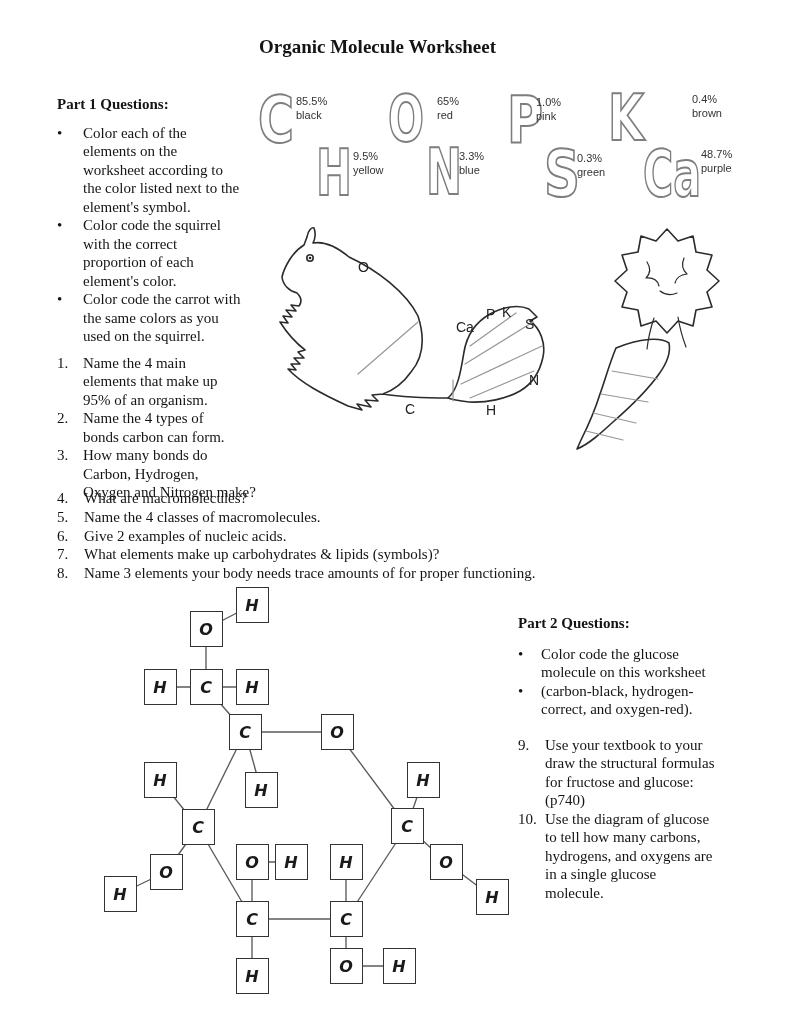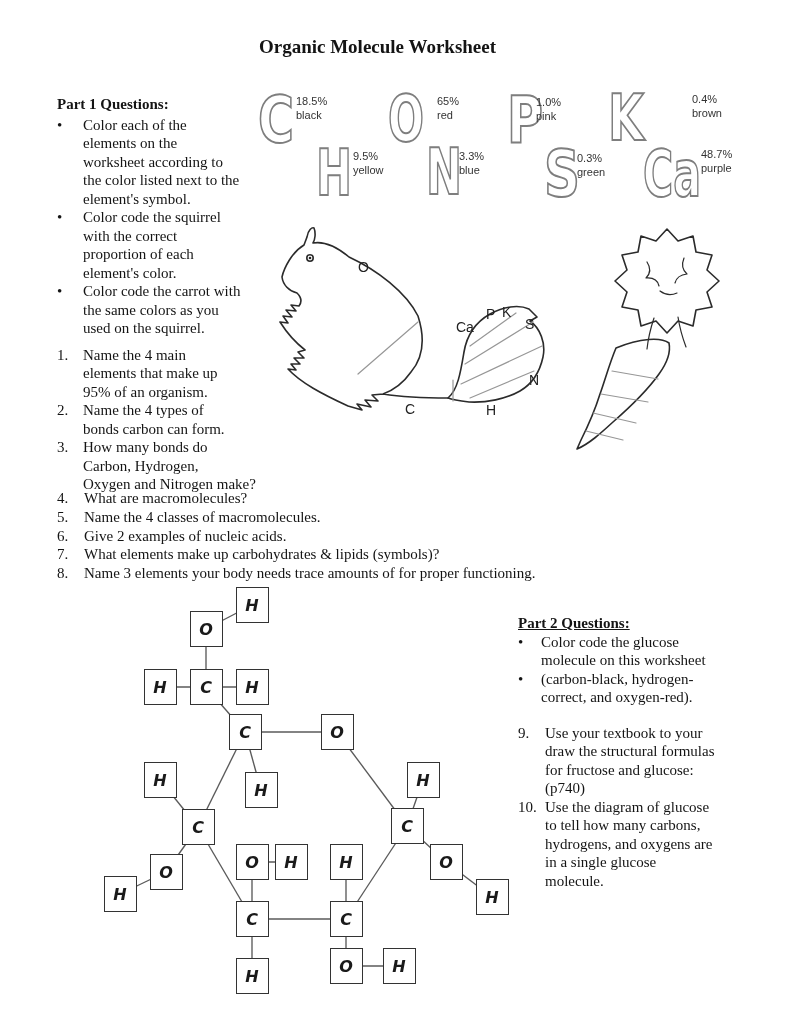--- a/index.html
+++ b/index.html
@@ -3,22 +3,22 @@
 <meta charset="utf-8">
 <style>
   html,body{margin:0;padding:0;background:#fff;}
   .page{position:relative;width:791px;height:1024px;background:#fff;overflow:hidden;
         font-family:"Liberation Serif",serif;color:#141414;}
   .title{position:absolute;top:36px;left:0;width:755px;text-align:center;
          font-size:19px;font-weight:bold;}
   .col{position:absolute;font-size:15px;line-height:18.5px;}
   #part1{left:57px;top:95px;width:238px;}
   #part2{left:518px;top:614px;width:240px;}
-  .part-heading{font-weight:bold;margin-bottom:2px;}
-  #part2 .part-heading{margin-bottom:0;text-decoration:underline;}
+  .part-heading{font-weight:bold;margin-bottom:10px;}
+  #part2 .part-heading{margin-bottom:12px;}
   .li-row{display:flex;align-items:flex-start;}
   .li-marker{flex:none;width:26px;}
   #part2 .li-row.bullet .li-marker{width:23px;}
   .li-text{flex:1;white-space:pre-line;}
   #p1-questions-narrow{margin-top:8px;}
   #p2-questions{margin-top:17px;}
   #p1-questions-wide{left:57px;top:489px;width:600px;line-height:18.8px;}
   #p1-questions-wide .li-marker{width:27px;}
   #part2 .li-row.question .li-marker{width:27px;}
 
@@ -118,21 +118,21 @@
         <div class="li-marker">8.</div>
         <div class="li-text">Name 3 elements your body needs trace amounts of for proper functioning.</div>
       </div>
     </div>
 
   <div id="elements">
       <div class="element" style="left: 256px; top: 92px;"><svg width="78" height="64">
           <text x="2" y="50" textLength="36" lengthAdjust="spacingAndGlyphs">C</text>
         </svg></div>
       <div class="el-label" style="left: 296px; top: 95px;">
-        <div>18.5%</div>
+        <div>85.5%</div>
         <div>black</div>
       </div>
       <div class="element" style="left: 314px; top: 145px;"><svg width="78" height="64">
           <text x="2" y="50" textLength="36" lengthAdjust="spacingAndGlyphs">H</text>
         </svg></div>
       <div class="el-label" style="left: 353px; top: 150px;">
         <div>9.5%</div>
         <div>yellow</div>
       </div>
       <div class="element" style="left: 386px; top: 91px;"><svg width="78" height="64">

